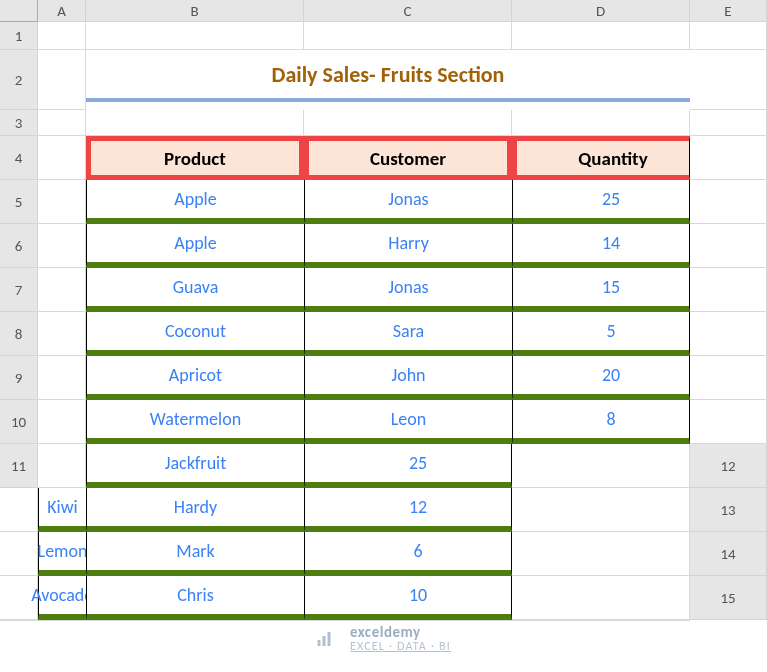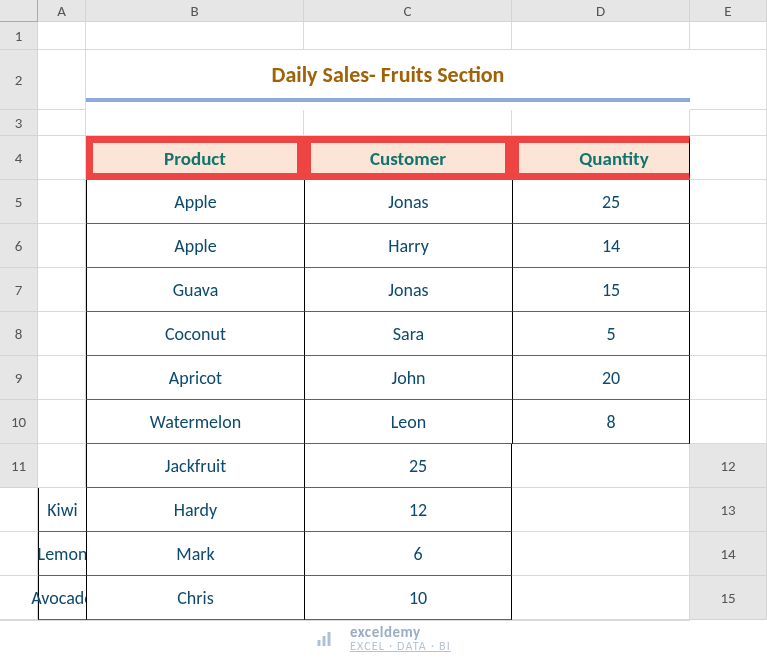--- a/index.html
+++ b/index.html
@@ -53,34 +53,34 @@
     font-weight: bold;
     color: #a16207;
     border-bottom: 4px solid #8ea9db;
     margin-bottom: 8px;
     background: #fff;
   }
   .tbl-header {
     background: #fce4d6;
     font-weight: bold;
     font-size: 19px;
-    border: 7px solid #ef4444;
-    display: flex;
-    align-items: center;
-    justify-content: center;
-    color: #0f766e;
+    border: 5px solid #ef4444;
+    display: flex;
+    align-items: center;
+    justify-content: center;
+    color: #000000;
   }
   .tbl-cell {
     border-left: 1px solid #000;
-    border-bottom: 1px solid #4d7c0f;
+    border-bottom: 6px solid #4d7c0f;
     display: flex;
     align-items: center;
     justify-content: center;
     font-size: 18px;
-    color: #0c4a6e;
+    color: #3b82f6;
     background: #fff;
   }
   .tbl-cell.last-col, .tbl-header.last-col { border-right: 1px solid #000; padding-left: 20px; }
   .watermark {
     position: absolute;
     bottom: 20px;
     left: 50%;
     transform: translateX(-50%);
     display: flex;
     align-items: center;

